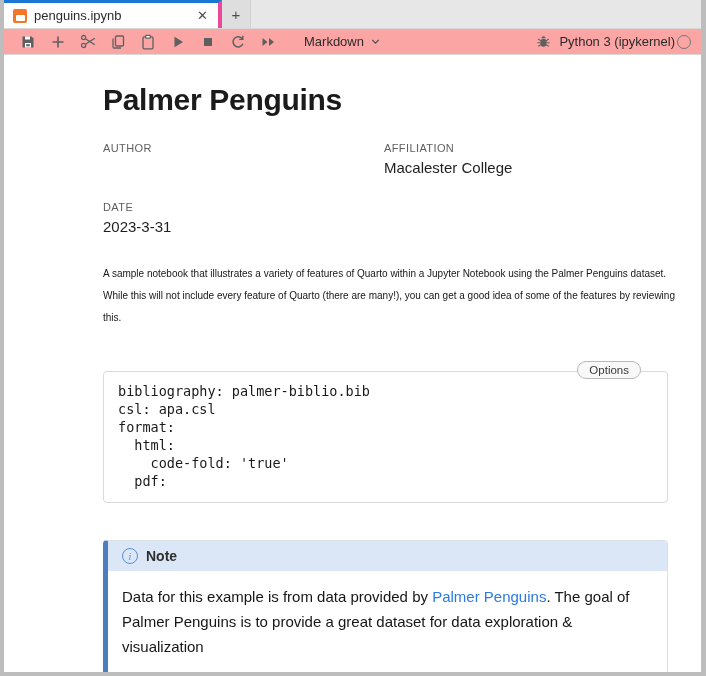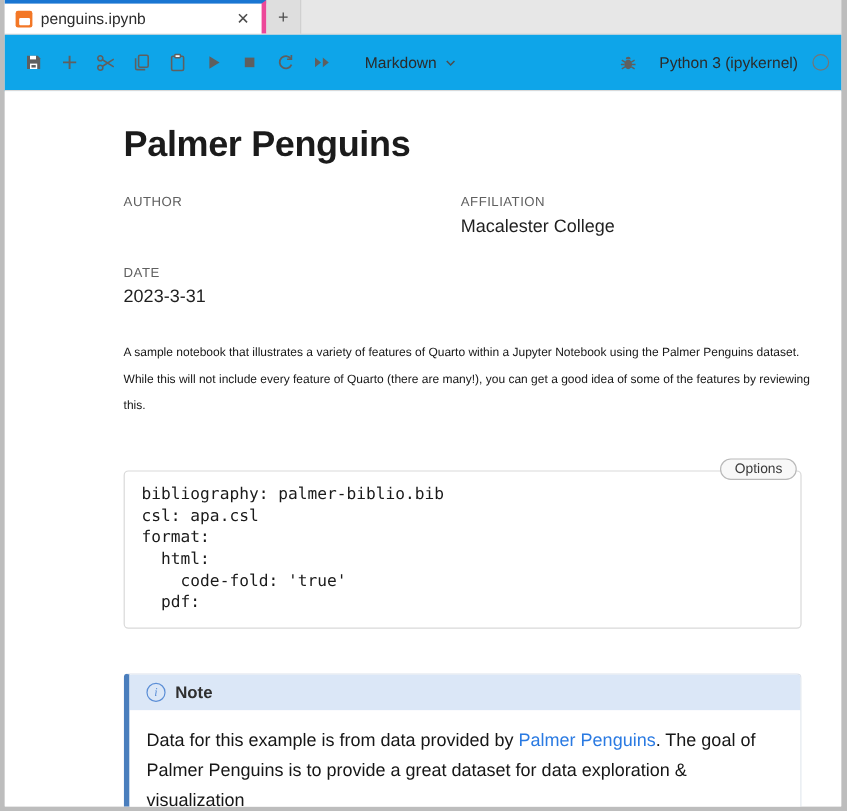--- a/index.html
+++ b/index.html
@@ -37,34 +37,34 @@
     background: #fff; border-radius: 1px;
   }
   .tab-title { font-size: 13px; color: #2b2b2b; flex: 1 1 auto; white-space: nowrap; overflow: hidden; }
   .tab-close { font-size: 13px; color: #4d4d4d; cursor: pointer; padding: 0 2px; line-height: 1; }
   .tab-plus {
     width: 29px; background: #dedede; display: flex; align-items: center; justify-content: center;
     font-size: 15px; color: #4d4d4d; border-right: 1px solid #d0d0d0; cursor: pointer;
   }
   
   .toolbar {
-    height: 47px; background: #0ea5e9; border-bottom: 1px solid #d9d9d9;
+    height: 26px; background: #fca5a5; border-bottom: 1px solid #d9d9d9;
     display: flex; align-items: center; padding: 0 10px 0 10px; flex: 0 0 auto;
   }
   .tbtn {
     width: 28px; height: 24px; display: flex; align-items: center; justify-content: center;
     cursor: pointer; border-radius: 3px; flex: 0 0 auto; margin-right: 2px;
   }
   .tbtn svg { display: block; }
   .celltype {
     display: flex; align-items: center; gap: 6px; margin-left: 16px; cursor: pointer;
     font-size: 13px; color: #2b2b2b; padding: 2px 4px;
   }
   .toolbar-spacer { flex: 1 1 auto; }
-  .kernel-area { display: flex; align-items: center; gap: 10px; }
+  .kernel-area { display: flex; align-items: center; }
   .kernel-name { font-size: 13px; color: #2b2b2b; cursor: pointer; }
   .kernel-status {
     width: 14px; height: 14px; border: 1.6px solid #757575; border-radius: 50%;
     background: transparent; margin-left: 2px;
   }
   
   .content { flex: 1 1 auto; background: #fff; overflow: hidden; padding-left: 99px; }
   .doc { width: 565px; }
   h1.title {
     margin-top: 28px; font-size: 30px; line-height: 34px; font-weight: 600;
@@ -84,21 +84,21 @@
   
   .yaml-wrap { position: relative; margin-top: 42px; width: 565px; }
   .yaml-block {
     border: 1px solid #d9d9d9; border-radius: 4px; background: #fff;
     padding: 10px 14px 12px 14px;
     font-family: "DejaVu Sans Mono", "Liberation Mono", monospace;
     font-size: 13.5px; line-height: 18px; color: #1a1a1a;
   }
   .yaml-block div { white-space: pre; }
   .options-btn {
-    position: absolute; top: -10px; right: 4px;
+    position: absolute; top: -10px; right: 27px;
     border: 1px solid #b9b9b9; border-radius: 10px; background: #f8f8f8;
     font-size: 11.5px; color: #3a3a3a; padding: 2px 11px; cursor: pointer;
     font-family: "Liberation Sans", sans-serif;
   }
   
   .callout {
     margin-top: 37px; width: 565px; border-radius: 4px; overflow: hidden;
     border: 1px solid #d9dfe8; border-left: 5px solid #4a7ebd;
   }
   .callout-header {

